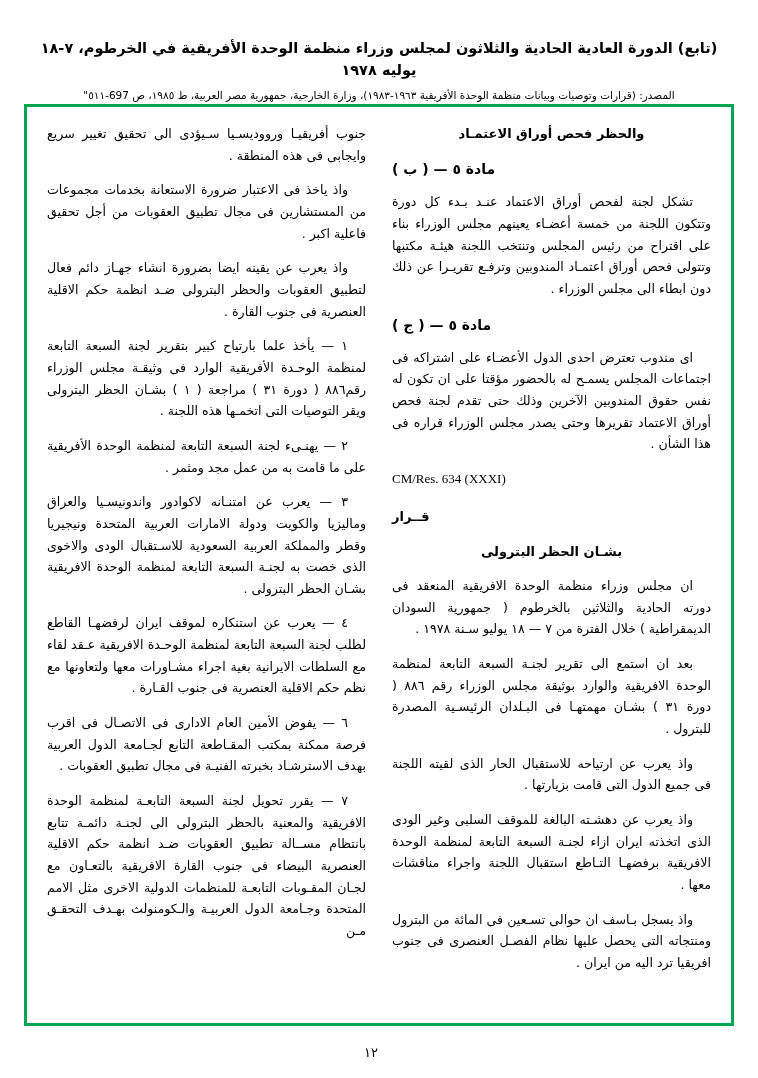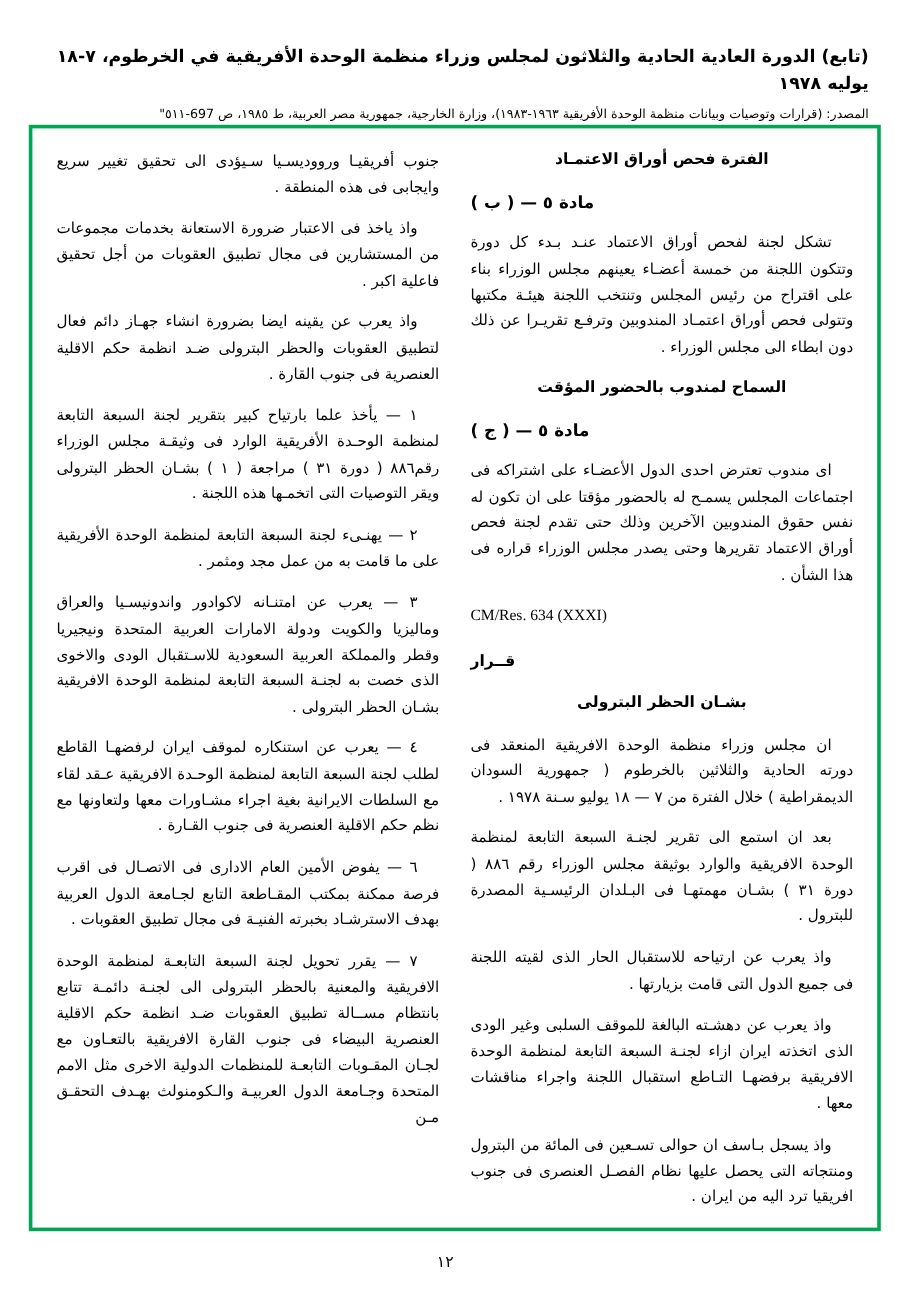--- a/index.html
+++ b/index.html
@@ -16,21 +16,21 @@
     overflow: hidden;
   }
   .page {
     width: 758px;
     height: 1078px;
     position: relative;
     box-sizing: border-box;
     padding: 30px 34px 0 34px;
   }
   .doc-header {
-    text-align: right;
+    text-align: center;
     direction: rtl;
   }
   .doc-title {
     font-size: 14.5px;
     font-weight: bold;
     line-height: 1.5;
     margin: 8px 0 6px 0;
     letter-spacing: 0px;
   }
   .doc-source {
@@ -118,25 +118,24 @@
 
   <div class="doc-header">
     <div class="doc-title">(تابع) الدورة العادية الحادية والثلاثون لمجلس وزراء منظمة الوحدة الأفريقية في الخرطوم، ٧-١٨ يوليه ١٩٧٨</div>
     <div class="doc-source">المصدر: (قرارات وتوصيات وبيانات منظمة الوحدة الأفريقية ١٩٦٣-١٩٨٣)، وزارة الخارجية، جمهورية مصر العربية، ط ١٩٨٥، ص 697-٥١١"</div>
   </div>
 
   <div class="frame">
     <div class="frame-inner">
 
       <div class="col right">
-        <div class="heading tight">الفترة فحص أوراق الاعتمـاد</div>
+        <div class="heading tight">والحظر فحص أوراق الاعتمـاد</div>
         <div class="subhead">مادة ٥ — ( ب )</div>
         <p class="para indent">تشكل لجنة لفحص أوراق الاعتماد عنـد بـدء كل دورة وتتكون اللجنة من خمسة أعضـاء يعينهم مجلس الوزراء بناء على اقتراح من رئيس المجلس وتنتخب اللجنة هيئـة مكتبها وتتولى فحص أوراق اعتمـاد المندوبين وترفـع تقريـرا عن ذلك دون ابطاء الى مجلس الوزراء .</p>
 
-        <div class="heading">السماح لمندوب بالحضور المؤقت</div>
         <div class="subhead">مادة ٥ — ( ج )</div>
         <p class="para indent">اى مندوب تعترض احدى الدول الأعضـاء على اشتراكه فى اجتماعات المجلس يسمـح له بالحضور مؤقتا على ان تكون له نفس حقوق المندوبين الآخرين وذلك حتى تقدم لجنة فحص أوراق الاعتماد تقريرها وحتى يصدر مجلس الوزراء قراره فى هذا الشأن .</p>
 
         <div class="resnum">CM/Res. 634 (XXXI)</div>
         <div class="center-word">قــرار</div>
         <div class="heading">بشـان الحظر البترولى</div>
 
         <p class="para indent">ان مجلس وزراء منظمة الوحدة الافريقية المنعقد فى دورته الحادية والثلاثين بالخرطوم ( جمهورية السودان الديمقراطية ) خلال الفترة من ٧ — ١٨ يوليو سـنة ١٩٧٨ .</p>
         <p class="para indent">بعد ان استمع الى تقرير لجنـة السبعة التابعة لمنظمة الوحدة الافريقية والوارد بوثيقة مجلس الوزراء رقم ٨٨٦ ( دورة ٣١ ) بشـان مهمتهـا فى البـلدان الرئيسـية المصدرة للبترول .</p>
         <p class="para indent">واذ يعرب عن ارتياحه للاستقبال الحار الذى لقيته اللجنة فى جميع الدول التى قامت بزيارتها .</p>

